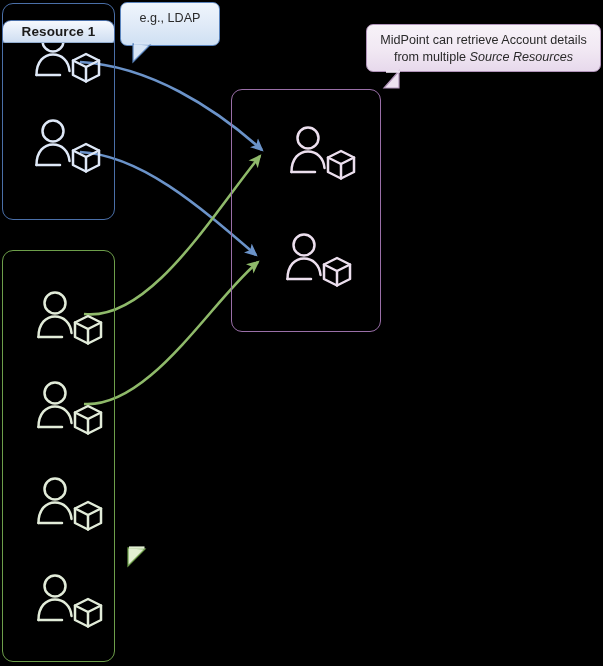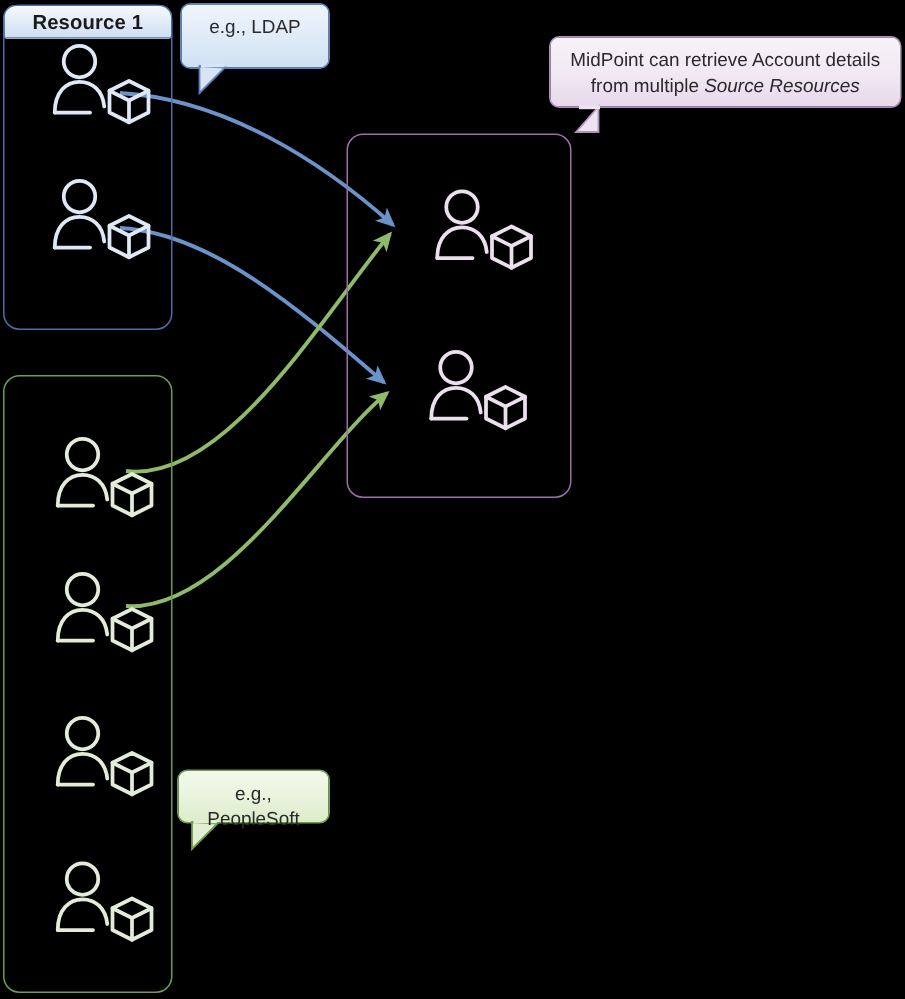--- a/index.html
+++ b/index.html
@@ -44,20 +44,21 @@
     color: #1b1b1b;
     border-radius: 9px 9px 3px 3px;
     letter-spacing: .1px;
     white-space: nowrap;
     overflow: hidden;
   }
   .hdr-blue {
     background: linear-gradient(to bottom, #f6f9fd 0%, #e3ecf8 48%, #cfdef2 100%);
     border: 1.3px solid #4a6fa8;
     border-bottom-color: #93aed0;
+    margin-top: 17px;
   }
   .hdr-green {
     background: linear-gradient(to bottom, #f7fbf3 0%, #eaf4e0 48%, #dcebcb 100%);
     border: 1.3px solid #6d9e4a;
     border-bottom-color: #a8c78c;
   }
   .hdr-purple {
     background: linear-gradient(to bottom, #faf6fb 0%, #f0e6f2 45%, #e0cee5 100%);
     border: 1.3px solid #9a6fa8;
     border-bottom-color: #c2a3c9;
@@ -207,23 +208,20 @@
   <div class="box box-purple" style="left:231px; top:89px; width:150px; height:243px;"></div>
 
   <div class="callout callout-blue" style="left:120px; top:2px; width:100px; height:44px;">
     <span class="body">e.g., LDAP</span>
   </div>
   <svg class="layer" viewBox="0 0 603 666">
     <path d="M133,44 L133,62 L150,45 Z" fill="#d7e5f5" stroke="#5a84bd" stroke-width="1.2"></path>
     <path d="M134,43.6 L149.5,43.6" stroke="#d7e5f5" stroke-width="2.4" fill="none"></path>
   </svg>
 
-  <div class="callout callout-green" style="left:118px; top:513px; width:102px; height:36px;">
-    <span class="body">e.g., PeopleSoft</span>
-  </div>
   <svg class="layer" viewBox="0 0 603 666">
     <path d="M128,548 L128,566 L145,549 Z" fill="#e2efd2" stroke="#6d9e4a" stroke-width="1.2"></path>
     <path d="M129,547.6 L144.5,547.6" stroke="#e2efd2" stroke-width="2.4" fill="none"></path>
   </svg>
 
   <div class="callout callout-purple" style="left:366px; top:24px; width:235px; height:48px;">
     <div class="body">
       <div>MidPoint can retrieve Account details</div>
       <div>
         <span>from multiple </span><span class="c-italic">Source Resources</span>

